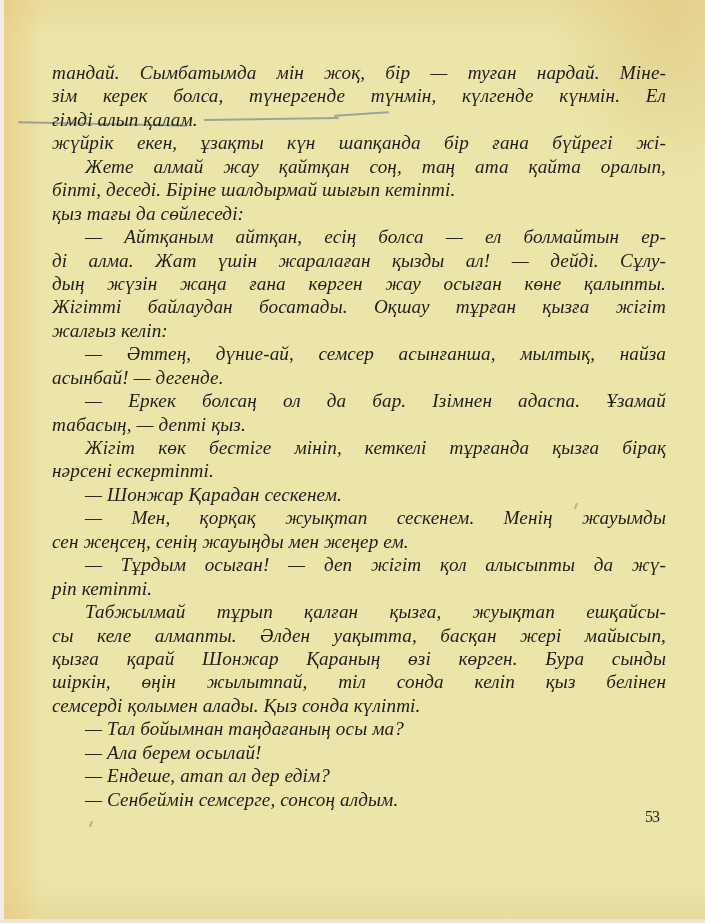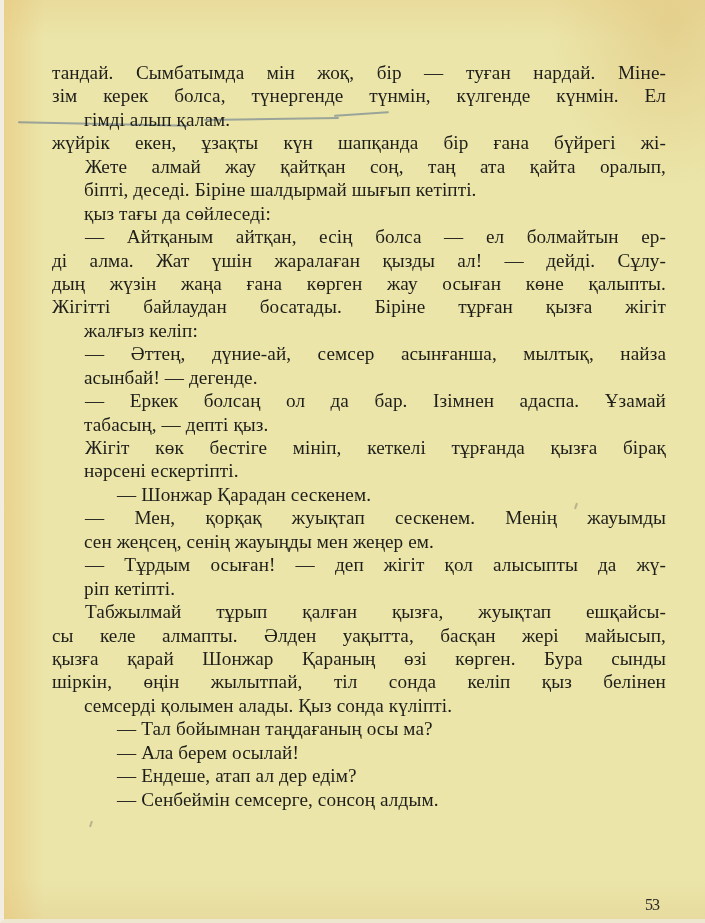--- a/index.html
+++ b/index.html
@@ -29,26 +29,27 @@
     line-height: 23.45px;
     color: #1e1e1a;
     text-align: justify;
     letter-spacing: 0.1px;
   }
   .line {
     display: block;
     white-space: nowrap;
     height: 23.45px;
     text-align-last: justify;
+    font-style: italic;
   }
   .line.indent { padding-left: 33px; }
-  .line.last { text-align-last: left; margin-left: 32px; }
+  .line.last { text-align-last: left; }
   .page-number {
     position: absolute;
-    left: 641px; top: 896px;
+    left: 641px; top: 808px;
     font-family: "Liberation Serif", serif;
     font-size: 16px;
     color: #2a2a24;
     letter-spacing: -1px;
   }
   .pen-mark {
     position: absolute;
     height: 2px;
     background: #5a6f8c;
     opacity: 0.55;
@@ -73,21 +74,21 @@
       <span class="line">тандай. Сымбатымда мін жоқ, бір — туған нардай. Міне-</span>
       <span class="line">зім керек болса, түнергенде түнмін, күлгенде күнмін.  Ел</span>
       <span class="line last">гімді алып қалам.</span>
       <span class="line">жүйрік екен, ұзақты күн шапқанда бір ғана бүйрегі жі-</span>
       <span class="line indent">Жете алмай жау қайтқан соң, таң ата қайта  оралып,</span>
       <span class="line last">біпті, деседі. Біріне шалдырмай шығып кетіпті.</span>
       <span class="line last">қыз тағы да сөйлеседі:</span>
       <span class="line indent">— Айтқаным айтқан, есің болса — ел болмайтын ер-</span>
       <span class="line">ді алма. Жат үшін жаралаған қызды ал! — дейді. Сұлу-</span>
       <span class="line">дың жүзін жаңа ғана көрген жау осыған  көне  қалыпты.</span>
-      <span class="line">Жігітті байлаудан босатады. Біріне тұрған қызға жігіт</span>
+      <span class="line">Жігітті байлаудан босатады. Оқшау тұрған қызға жігіт</span>
       <span class="line last">жалғыз келіп:</span>
       <span class="line indent">— Әттең, дүние-ай, семсер асынғанша, мылтық, найза</span>
       <span class="line last">асынбай! — дегенде.</span>
       <span class="line indent">— Еркек болсаң ол да бар. Ізімнен адаспа. Ұзамай</span>
       <span class="line last">табасың, — депті қыз.</span>
       <span class="line indent">Жігіт көк бестіге мініп, кеткелі тұрғанда қызға бірақ</span>
       <span class="line last">нәрсені ескертіпті.</span>
       <span class="line indent last">— Шонжар Қарадан сескенем.</span>
       <span class="line indent">— Мен, қорқақ жуықтап сескенем. Менің жауымды</span>
       <span class="line last">сен жеңсең, сенің жауыңды мен жеңер ем.</span>

